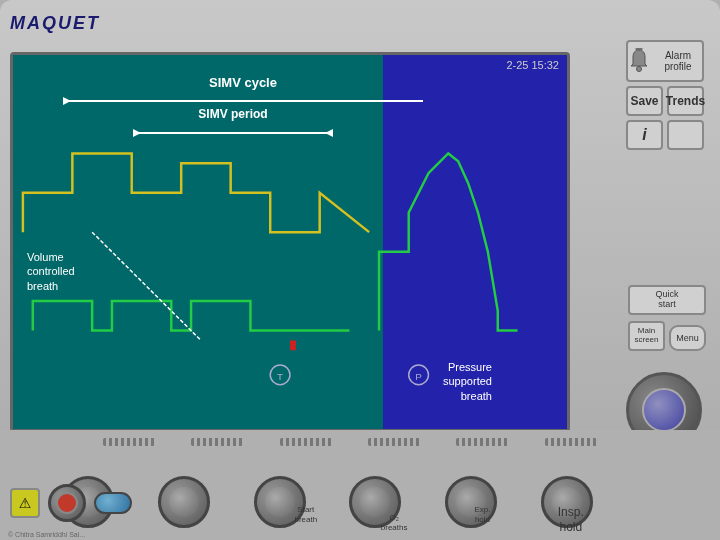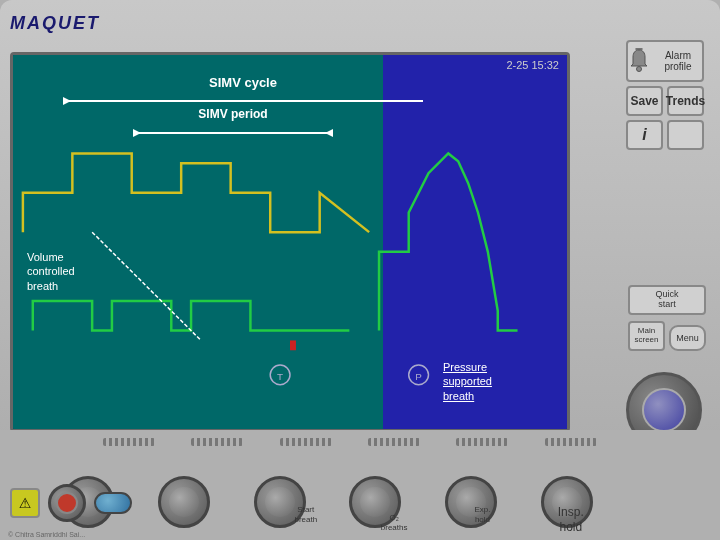--- a/index.html
+++ b/index.html
@@ -155,22 +155,21 @@
     }
 
     
     .psb-label {
       position: absolute;
       top: 305px;
       left: 430px;
       color: white;
       font-size: 11px;
       line-height: 1.3;
-      text-align: left;
-      text-decoration: underline;
+      text-align: right;
     }
 
     
     .right-controls {
       position: absolute;
       top: 255px;
       right: 12px;
       width: 82px;
       display: flex;
       flex-direction: column;

